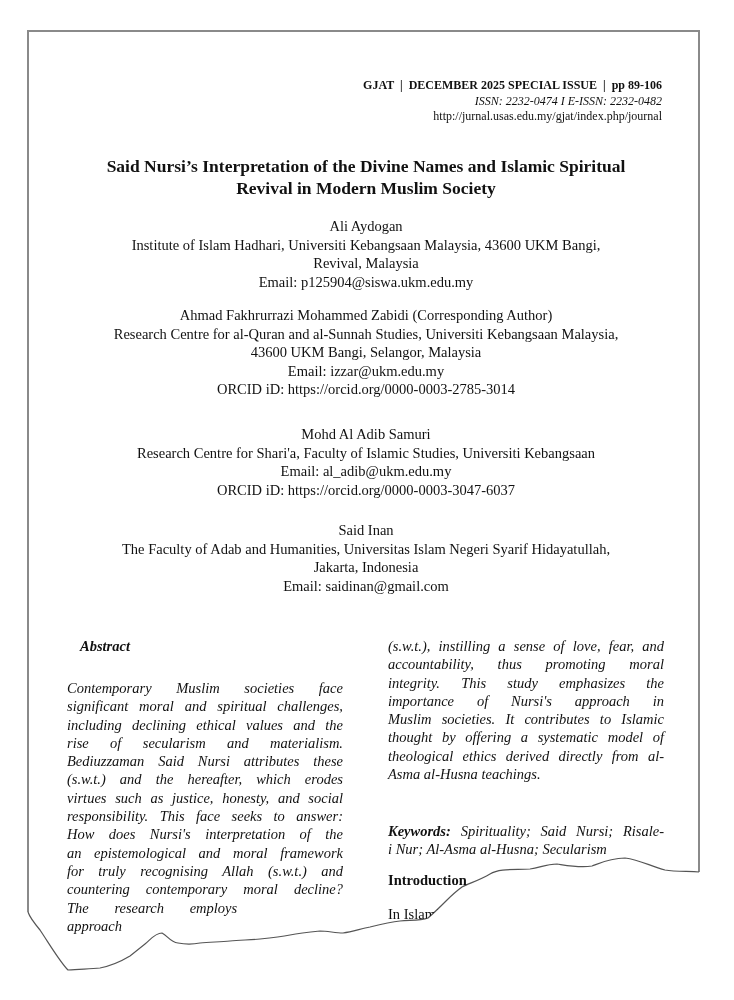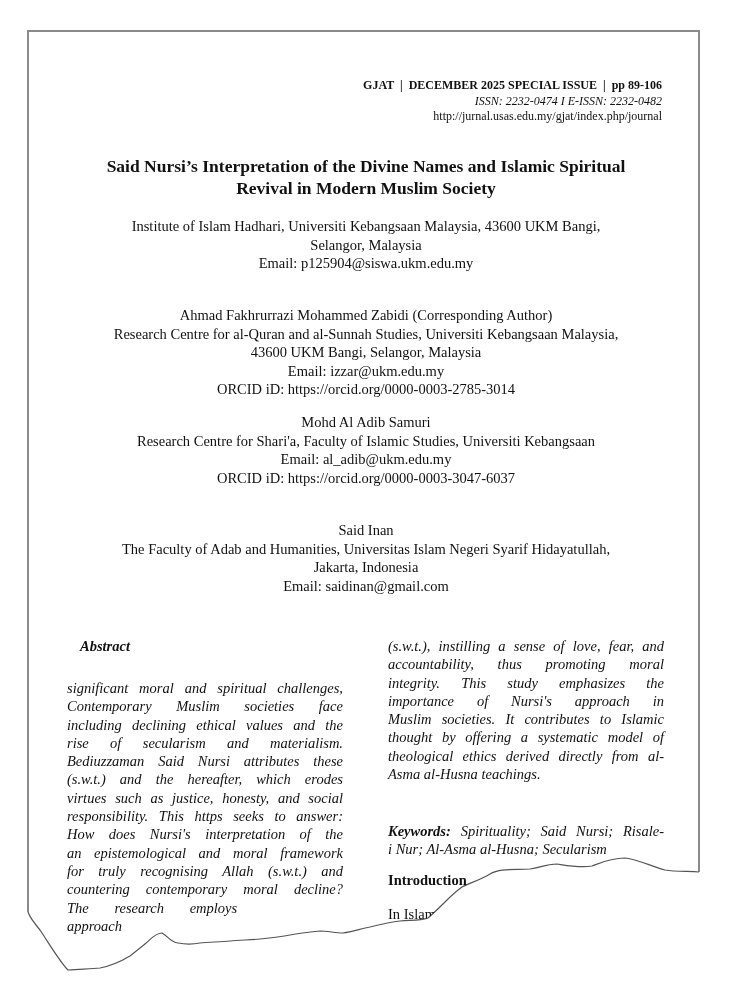--- a/index.html
+++ b/index.html
@@ -46,58 +46,59 @@
   <div class="hdr bold" style="white-space:pre;">GJAT  |  DECEMBER 2025 SPECIAL ISSUE  |  pp 89-106</div>
   <div class="hdr l2">ISSN: 2232-0474 I E-ISSN: 2232-0482</div>
   <div class="hdr l3">http://jurnal.usas.edu.my/gjat/index.php/journal</div>
 
   <div class="title">
     <div>Said Nursi’s Interpretation of the Divine Names and Islamic Spiritual</div>
     <div>Revival in Modern Muslim Society</div>
   </div>
 
   <div class="author" style="top:217px;">
+    <div>Ali Aydogan</div>
     <div>Institute of Islam Hadhari, Universiti Kebangsaan Malaysia, 43600 UKM Bangi,</div>
-    <div>Selangor, Malaysia</div>
+    <div>Revival, Malaysia</div>
     <div>Email: p125904@siswa.ukm.edu.my</div>
   </div>
 
   <div class="author" style="top:306px;">
     <div>Ahmad Fakhrurrazi Mohammed Zabidi (Corresponding Author)</div>
     <div>Research Centre for al-Quran and al-Sunnah Studies, Universiti Kebangsaan Malaysia,</div>
     <div>43600 UKM Bangi, Selangor, Malaysia</div>
     <div>Email: izzar@ukm.edu.my</div>
     <div>ORCID iD: https://orcid.org/0000-0003-2785-3014</div>
   </div>
 
-  <div class="author" style="top:413px;">
+  <div class="author" style="top:425px;">
     <div>Mohd Al Adib Samuri</div>
     <div>Research Centre for Shari'a, Faculty of Islamic Studies, Universiti Kebangsaan</div>
     <div>Email: al_adib@ukm.edu.my</div>
     <div>ORCID iD: https://orcid.org/0000-0003-3047-6037</div>
   </div>
 
   <div class="author" style="top:521px;">
     <div>Said Inan</div>
     <div>The Faculty of Adab and Humanities, Universitas Islam Negeri Syarif Hidayatullah,</div>
     <div>Jakarta, Indonesia</div>
     <div>Email: saidinan@gmail.com</div>
   </div>
 
   <div class="abs-head">Abstract</div>
 
   <div class="col left" style="top:679px;">
+    <span class="jl">Contemporary Muslim societies face</span>
     <span class="jl">significant moral and spiritual challenges,</span>
-    <span class="jl">Contemporary Muslim societies face</span>
     <span class="jl">including declining ethical values and the</span>
     <span class="jl">rise of secularism and materialism.</span>
     <span class="jl">Bediuzzaman Said Nursi attributes these</span>
     <span class="jl">(s.w.t.) and the hereafter, which erodes</span>
     <span class="jl">virtues such as justice, honesty, and social</span>
-    <span class="jl">responsibility. This https seeks to answer:</span>
+    <span class="jl">responsibility. This face seeks to answer:</span>
     <span class="jl">How does Nursi's interpretation of the</span>
     <span class="jl">an epistemological and moral framework</span>
     <span class="jl">for truly recognising Allah (s.w.t.) and</span>
     <span class="jl">countering contemporary moral decline?</span>
     <span class="nl" style="word-spacing:22px;">The research employs</span>
     <span class="nl">approach</span>
   </div>
 
   <div class="col right" style="top:637px;">
     <span class="jl">(s.w.t.), instilling a sense of love, fear, and</span>

